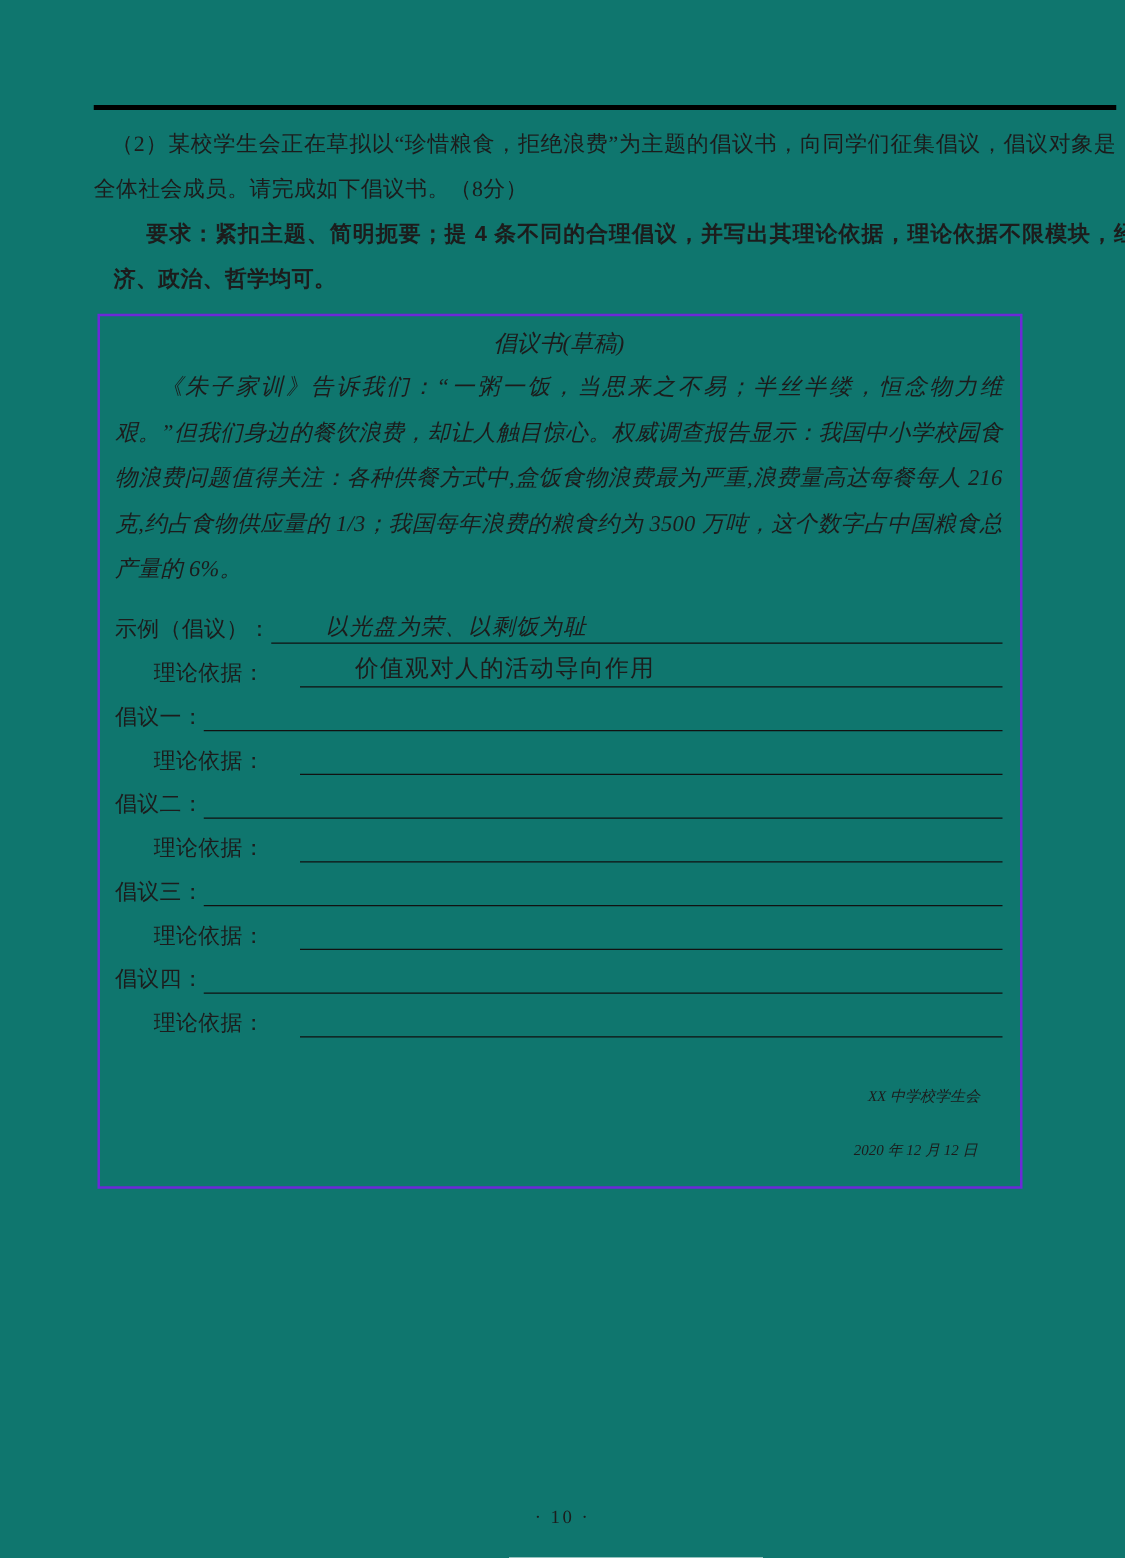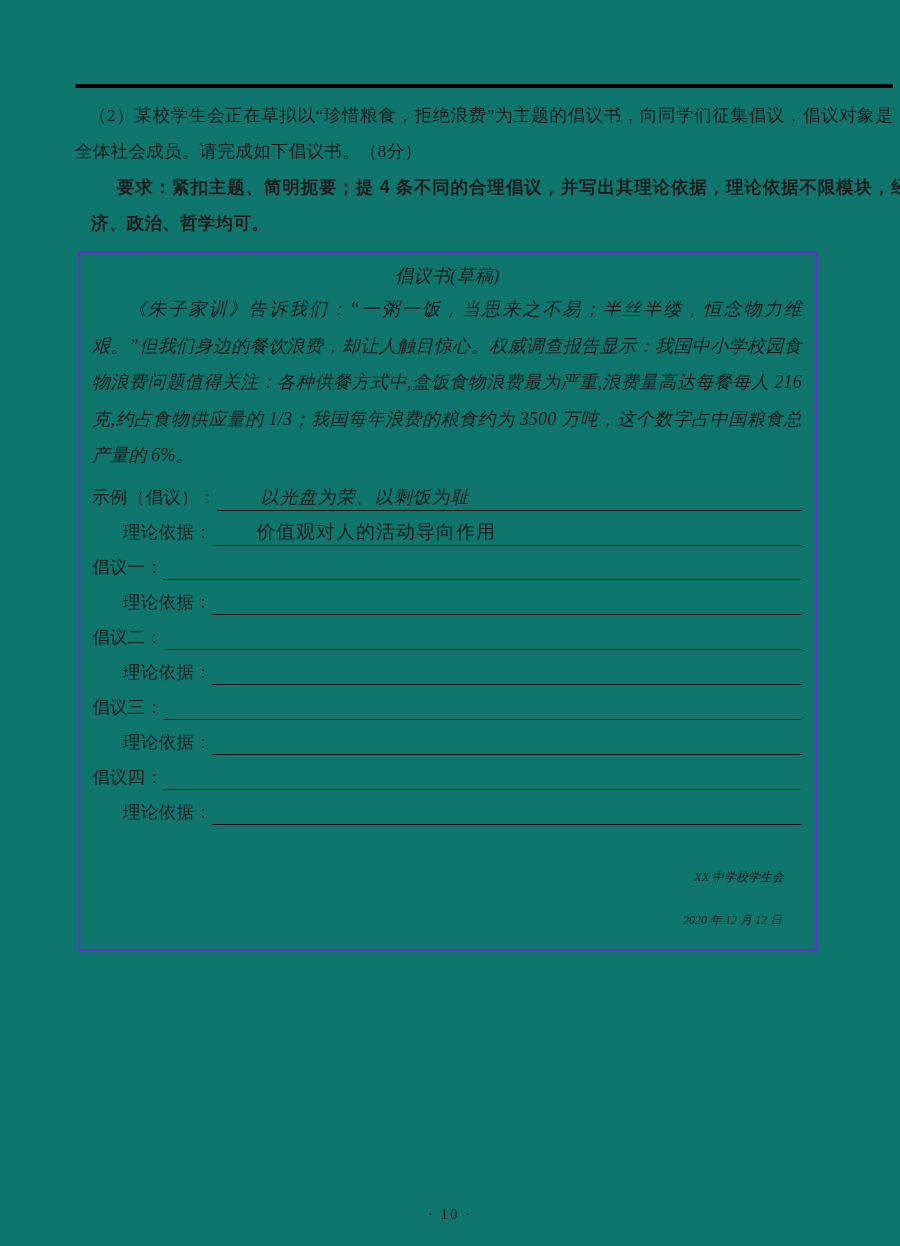--- a/index.html
+++ b/index.html
@@ -64,26 +64,26 @@
     font-size: 18px;
     line-height: 36.5px;
     text-align: justify;
     text-indent: 2em;
     font-style: italic;
     letter-spacing: 0.2px;
   }
   .box-para.second { margin-top: 1px; }
   .blank-row {
     display: flex;
-    align-items: center;
+    align-items: flex-end;
     height: 35px;
     font-size: 17.5px;
   }
   .blank-row.first { margin-top: 6px; }
-  .blank-row.indent { padding-left: 31px; }
+  .blank-row.indent { padding-left: 31px; gap: 28px; }
   .row-label {
     flex: 0 0 auto;
     white-space: nowrap;
     letter-spacing: 0.3px;
   }
   .row-line {
     flex: 1 1 auto;
     border-bottom: 1.4px solid #111;
     line-height: 26px;
     min-height: 26px;

